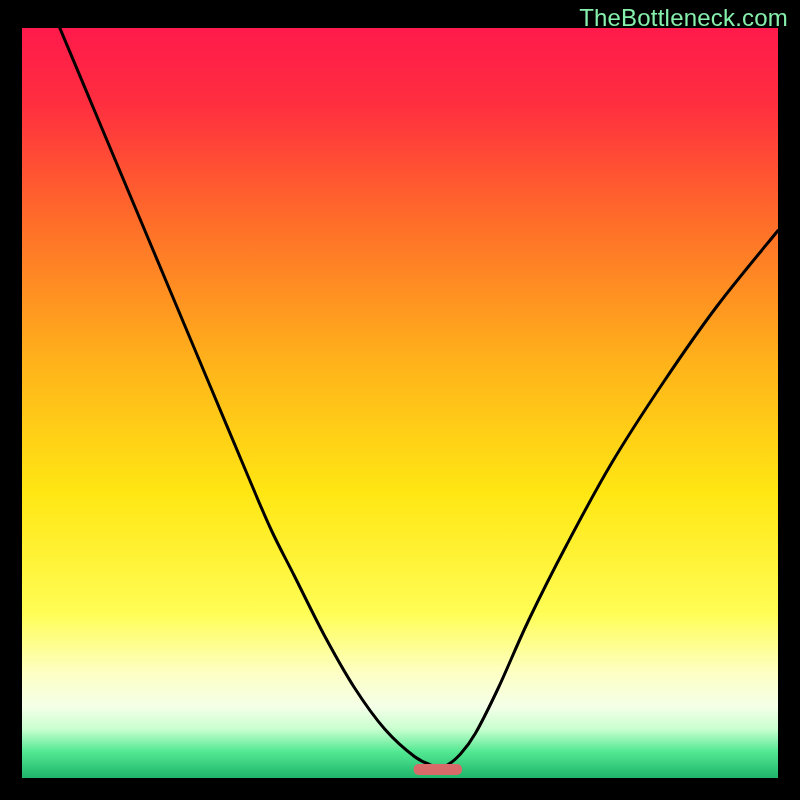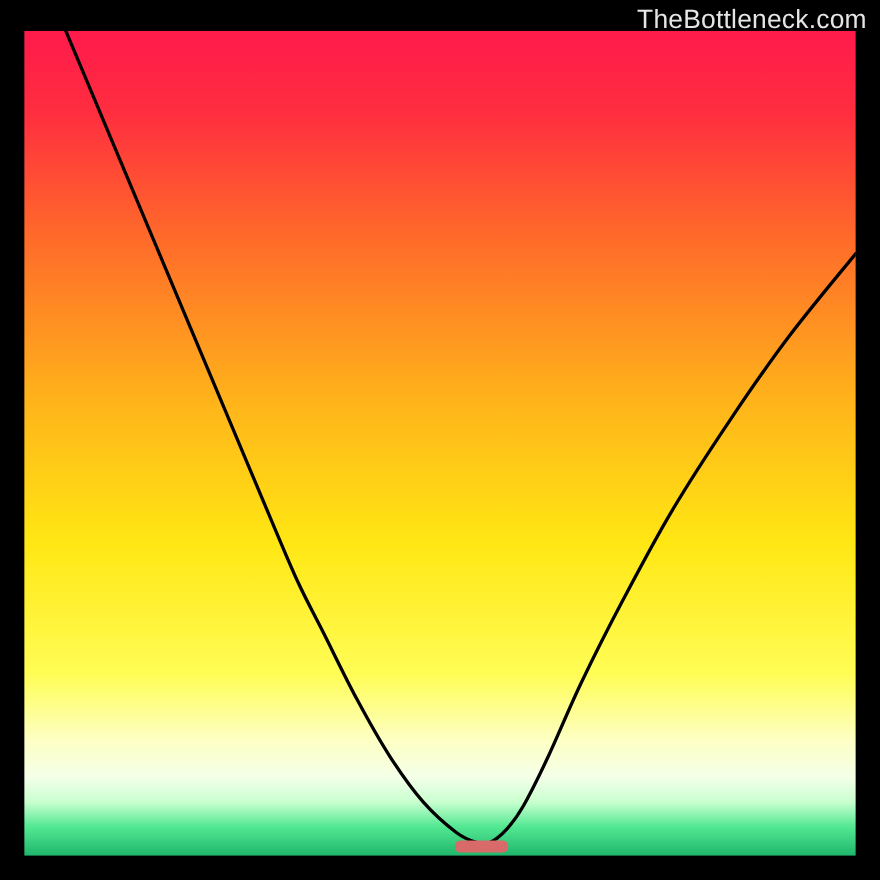--- a/index.html
+++ b/index.html
@@ -14,21 +14,21 @@
   .frame {
     position: relative;
     width: 800px;
     height: 800px;
     background: #000;
   }
   .watermark {
     position: absolute;
     top: 4px;
     right: 12px;
-    color: #e5e5e5;
+    color: #86efac;
     font-size: 24px;
     font-weight: 400;
     letter-spacing: 0.2px;
     z-index: 5;
   }
   .plot-outer {
     position: absolute;
     left: 22px;
     top: 28px;
     width: 756px;

